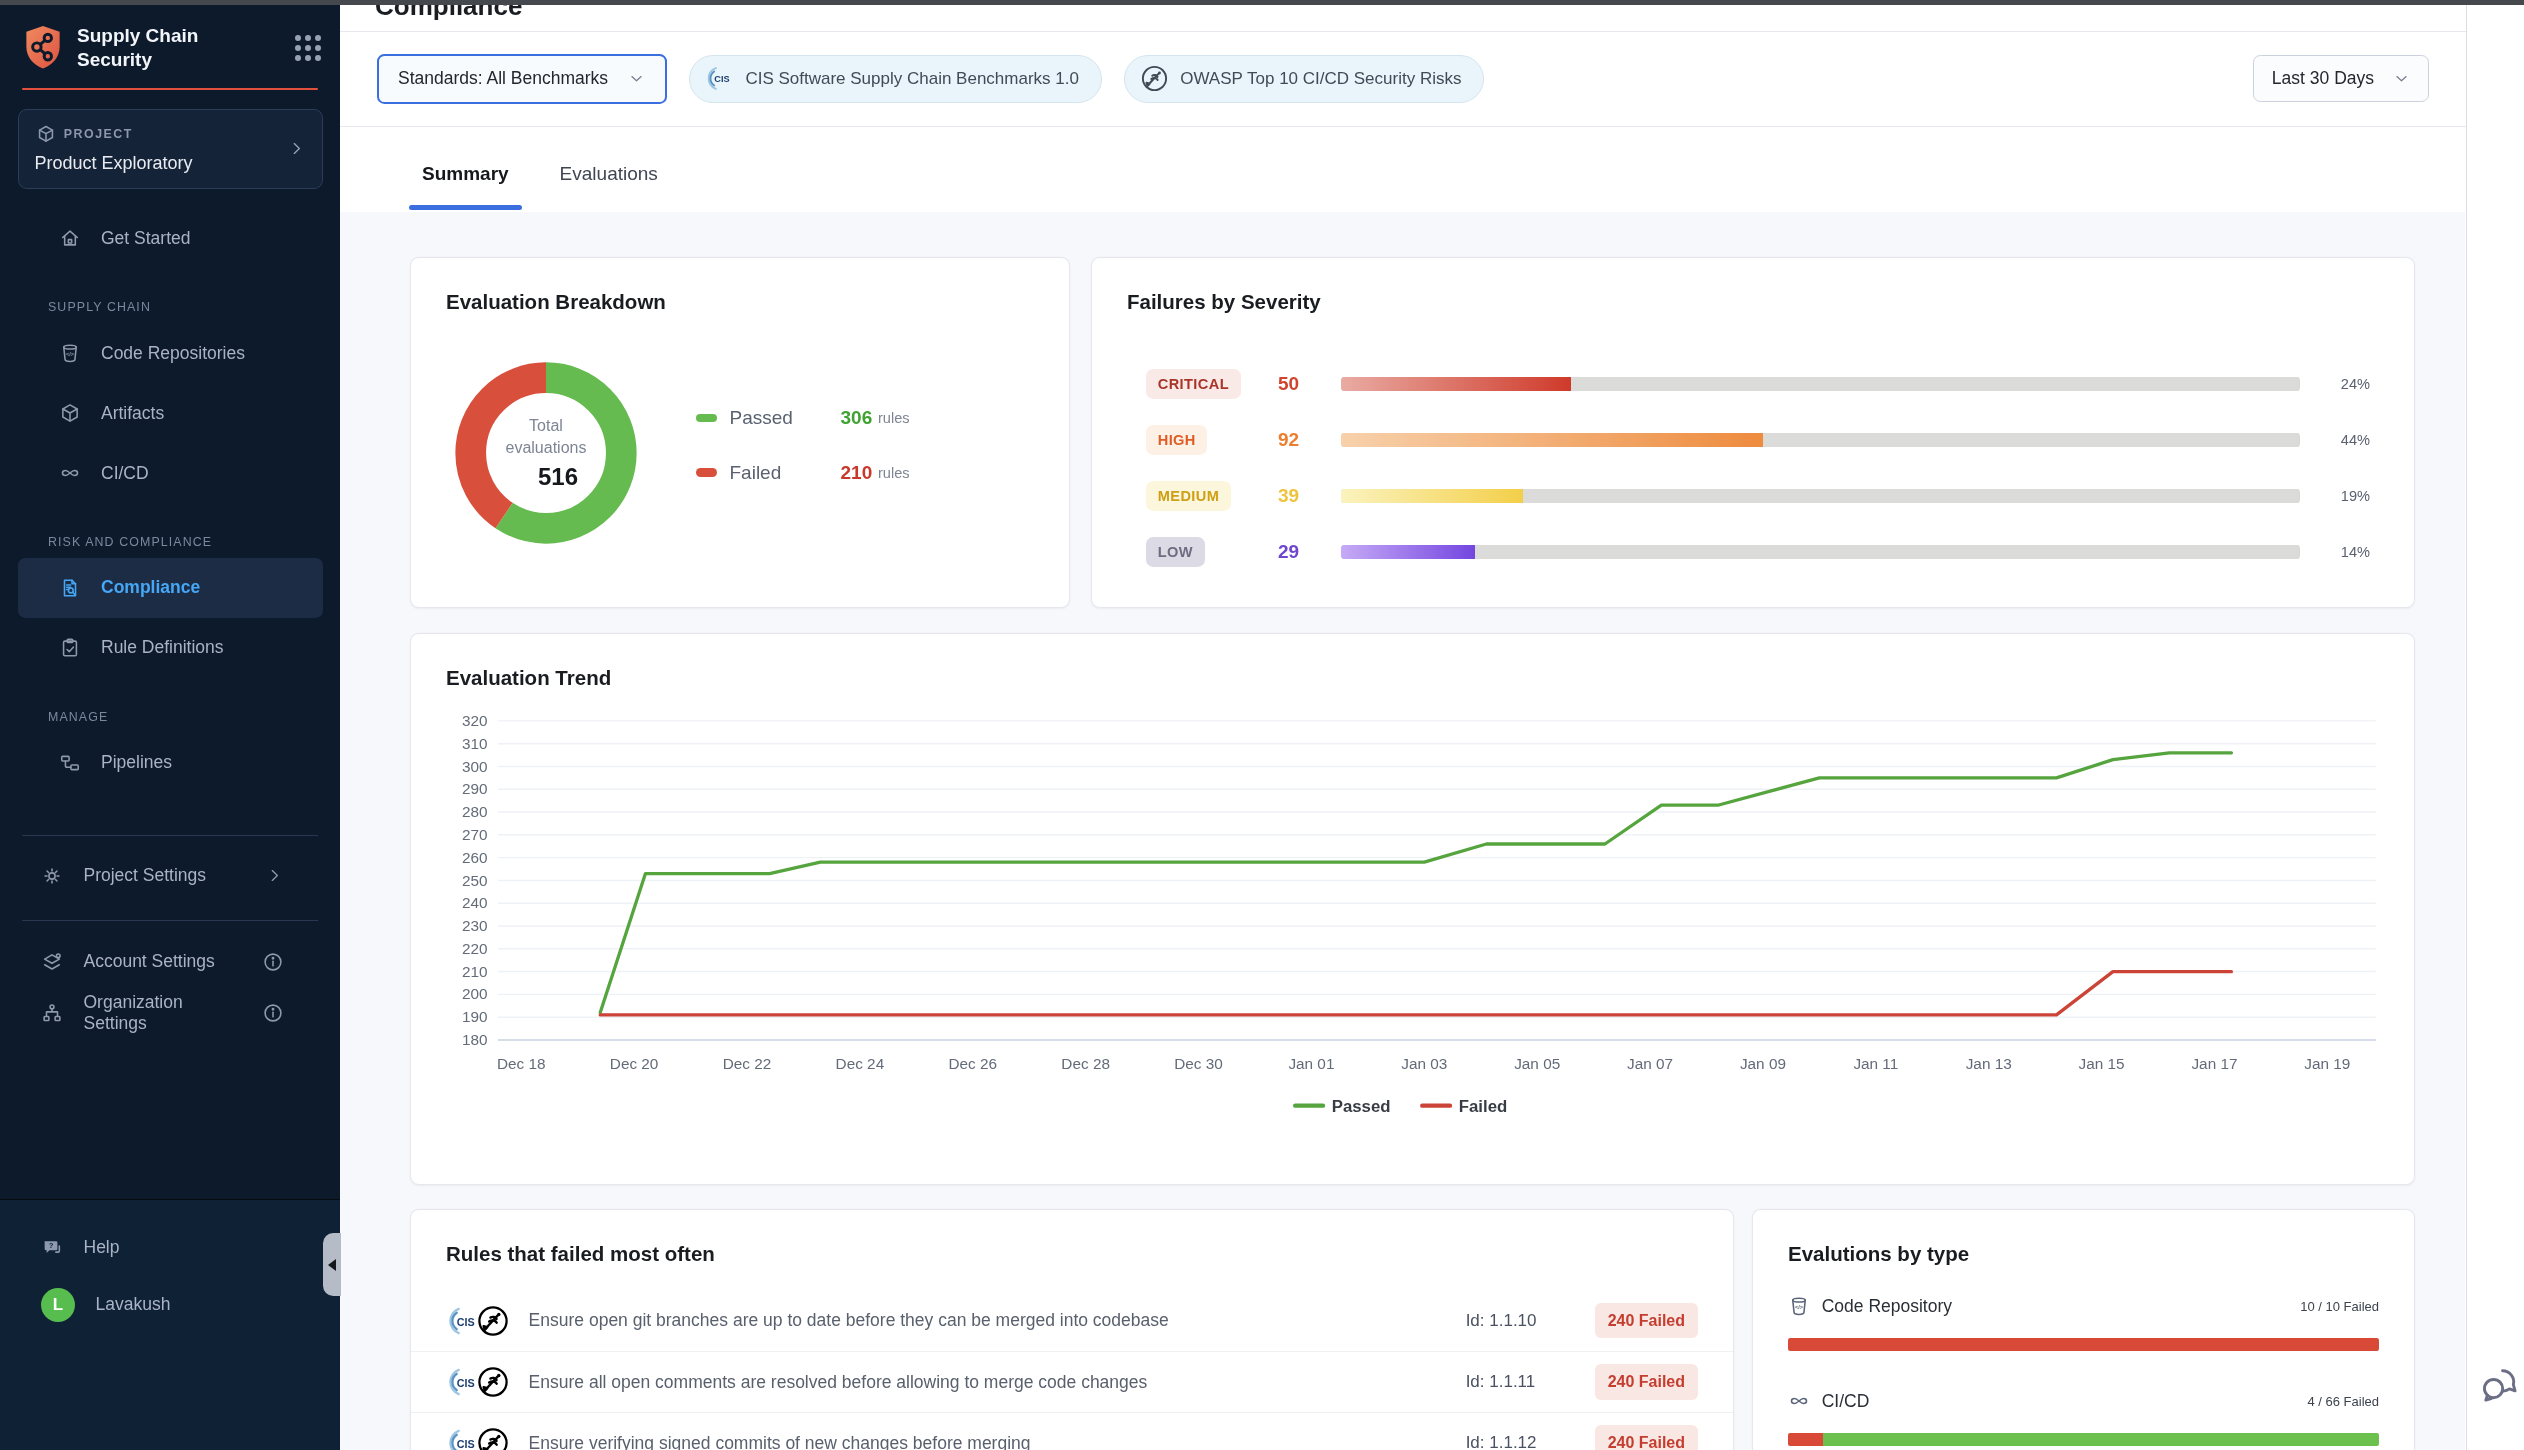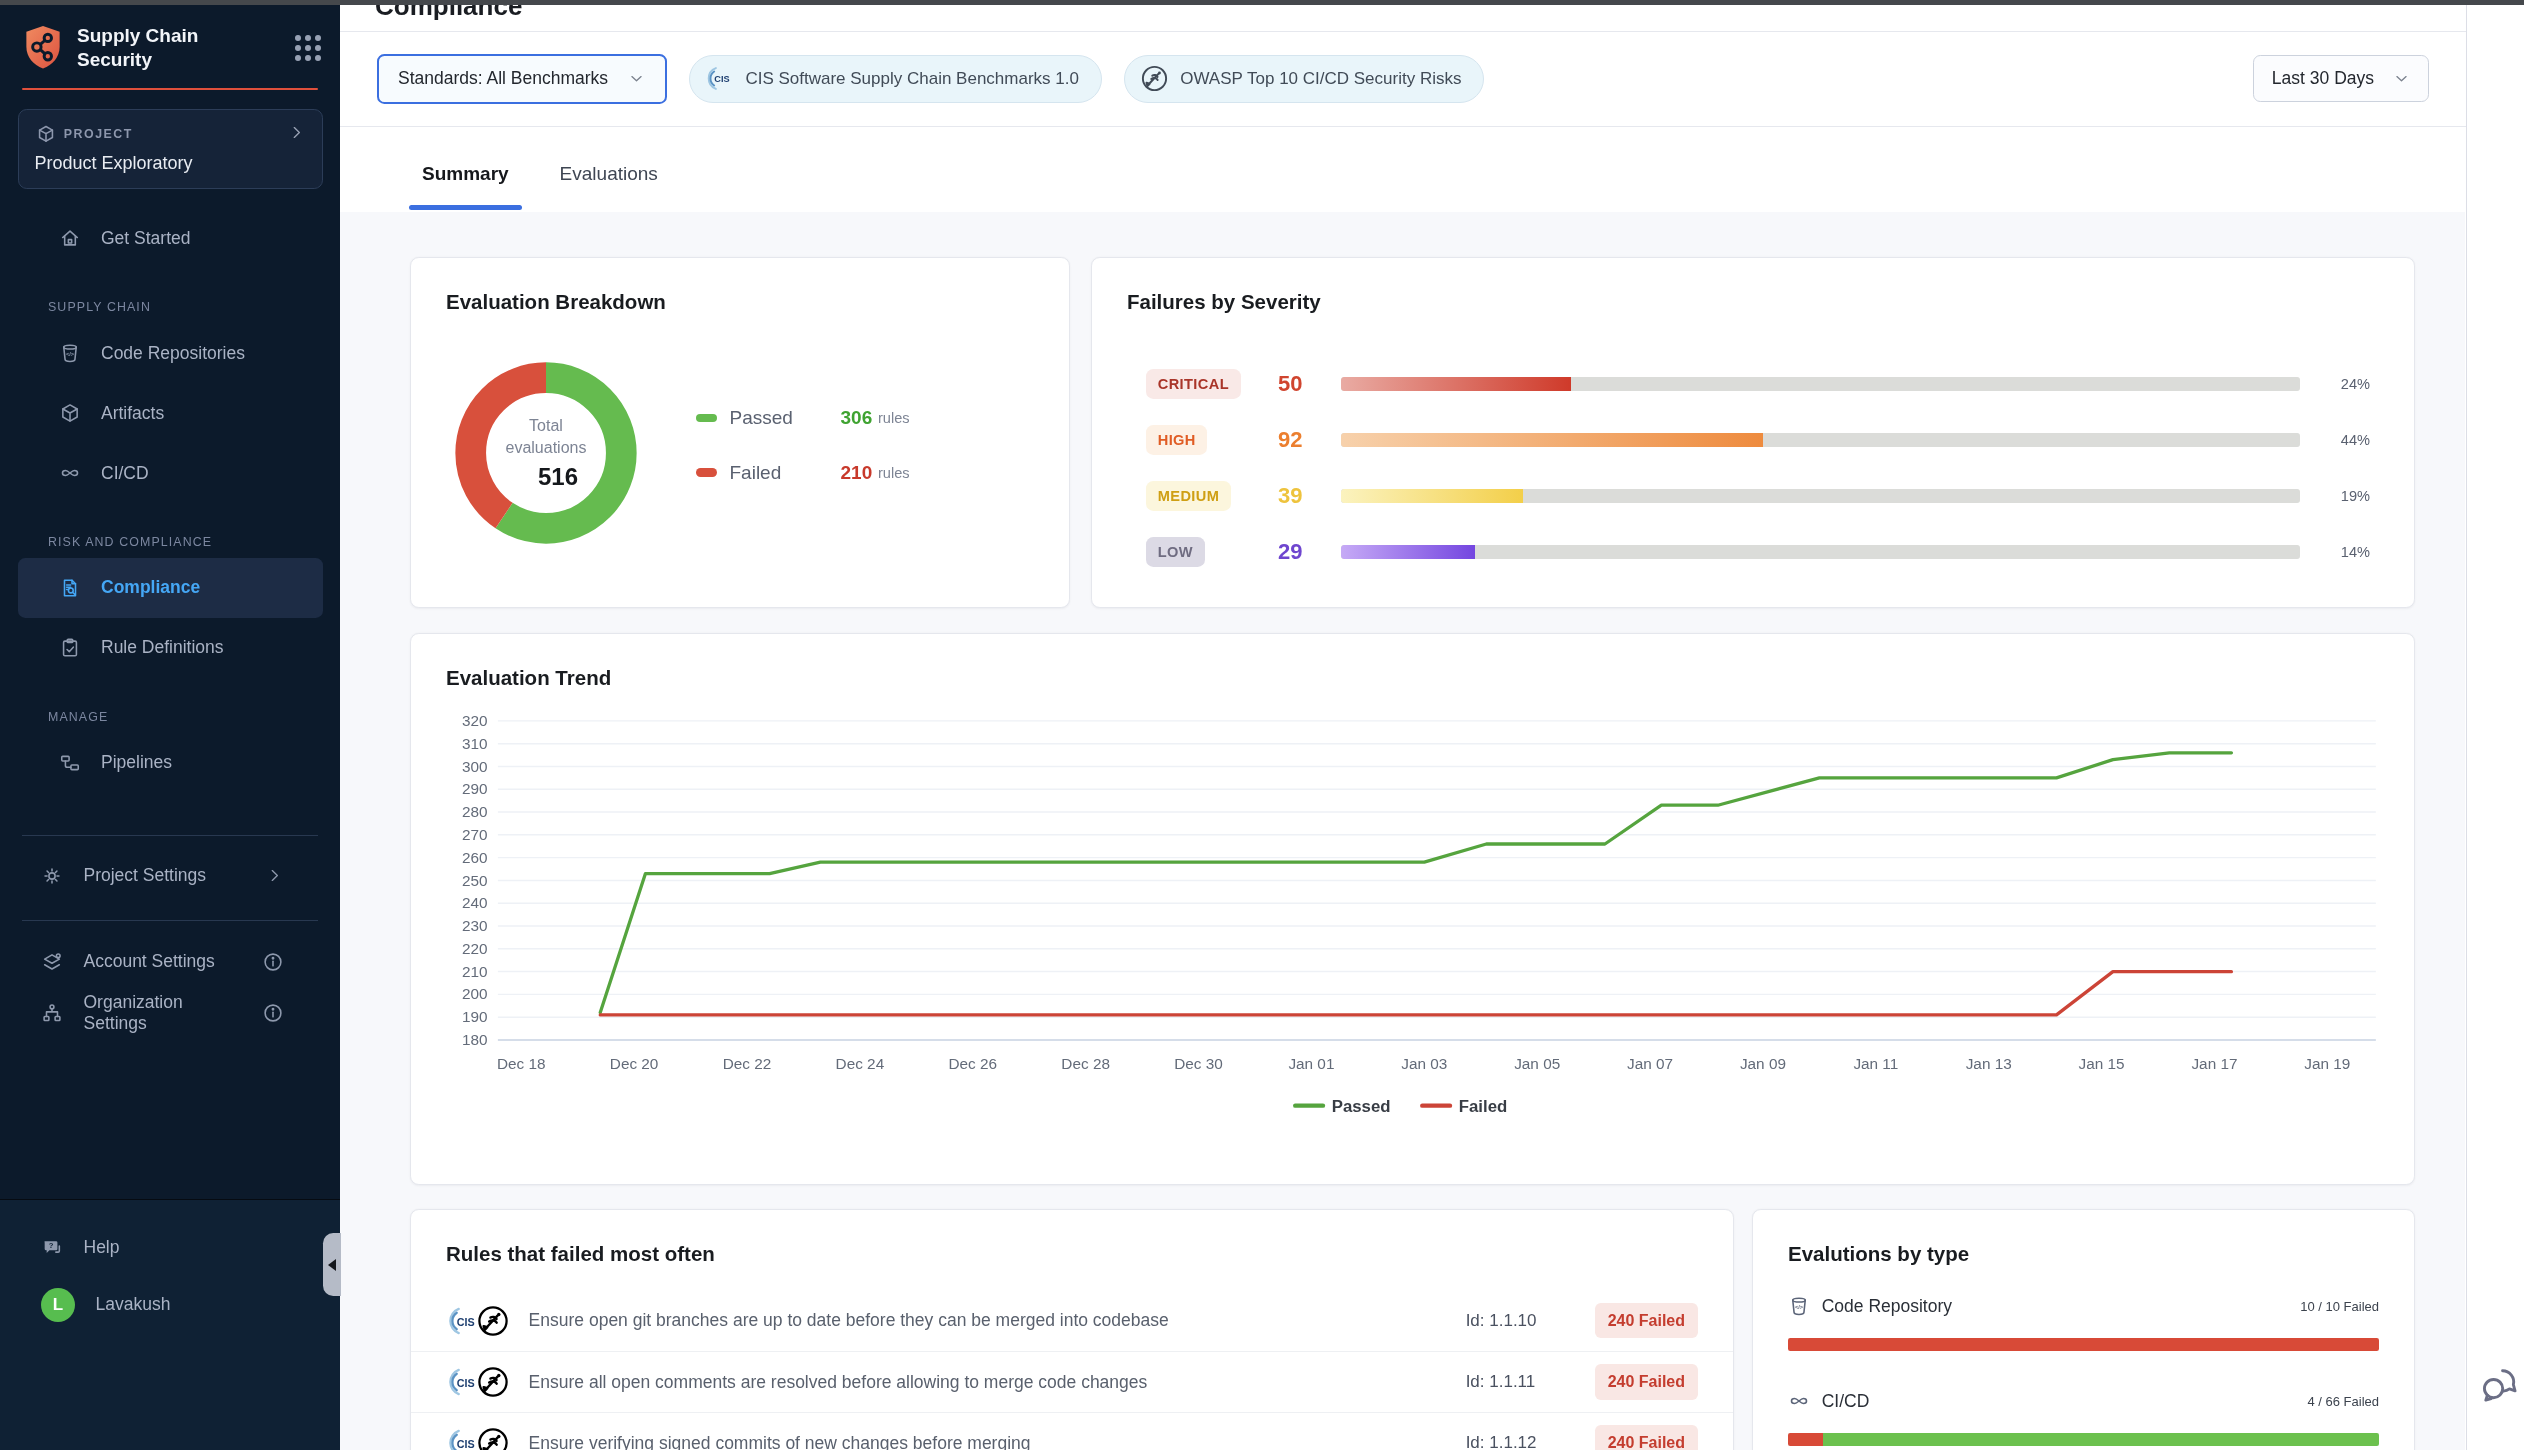--- a/index.html
+++ b/index.html
@@ -9,21 +9,21 @@
 
   
   #sidebar { position:absolute; left:0; top:5.1px; width:340px; height:1446px; background:#0c1a2b; color:#aab3c5; }
   .side-head { display:flex; align-items:center; padding:19px 19px 16px 22px; }
   .side-logo { width:42px; height:47px; flex:0 0 auto; }
   .side-title { margin-left:13px; color:#f2f5f9; font-size:19px; font-weight:bold; line-height:1.25; flex:1; }
   .grid-dots { display:grid; grid-template-columns:repeat(3,5.8px); grid-gap:4.4px; cursor:pointer; }
   .grid-dots i { width:5.8px; height:5.8px; border-radius:50%; background:#97a1b4; }
   .brand-rule { height:2.9px; margin:0 22px; border-radius:1.5px; }
   .project-card { margin:19px 17.5px 0; background:#152338; border:0.7px solid #2c3d58; border-radius:8.8px;
-    padding:13px 16px 14.6px; display:flex; align-items:flex-start; cursor:pointer; }
+    padding:13px 16px 14.6px; display:flex; align-items:center; cursor:pointer; }
   .project-meta { flex:1; }
   .project-label { display:flex; align-items:center; gap:7.3px; color:#8d97ad; font-size:12.4px; font-weight:bold; letter-spacing:1.5px; }
   .project-name { color:#e8ecf2; font-size:18px; margin-top:7.3px; }
   .icn { display:inline-flex; }
   .icn svg { display:block; }
 
   .side-nav { margin-top:19px; }
   .nav-item { height:60px; display:flex; align-items:center; gap:20.5px; padding-left:41px; margin:0 17.5px;
     border-radius:7.3px; font-size:17.5px; color:#aab3c5; cursor:pointer; }
   .nav-item .icn { color:#8e99ad; }
@@ -78,21 +78,21 @@
   .bd-pill { width:20.5px; height:8.8px; border-radius:5.1px; margin-right:13px; }
   .bd-leg-label { font-size:19px; color:#5a6170; width:111px; }
   .bd-leg-value { font-size:19px; font-weight:bold; }
   .bd-leg-unit { font-size:14.6px; color:#7d8494; margin-left:5.8px; }
 
   
   #card-severity { left:751px; top:45px; width:1324px; height:351px; }
   #sev-rows { position:absolute; left:0; right:0; top:98px; }
   .sev-row { display:grid; grid-template-columns:132px 63px 1fr 70px; align-items:center; height:56px; padding:0 44px 0 54px; }
   .sev-badge { justify-self:start; font-size:14.6px; font-weight:bold; padding:7.3px 11.7px; border-radius:7.3px; letter-spacing:0.4px; }
-  .sev-count { font-size:22px; font-weight:bold; }
+  .sev-count { font-size:19px; font-weight:bold; }
   .sev-track { height:14.6px; border-radius:2.9px; overflow:hidden; }
   .sev-fill { height:100%; border-radius:2.9px 0 0 2.9px; }
   .sev-pct { font-size:14.6px; color:#5a6170; justify-self:end; }
 
   
   #card-trend { left:70px; top:421px; width:2005px; height:552px; }
   #trend-svg { position:absolute; left:0; top:0; }
 
   
   #card-rules { left:70px; top:997px; width:1324px; height:504px; }

